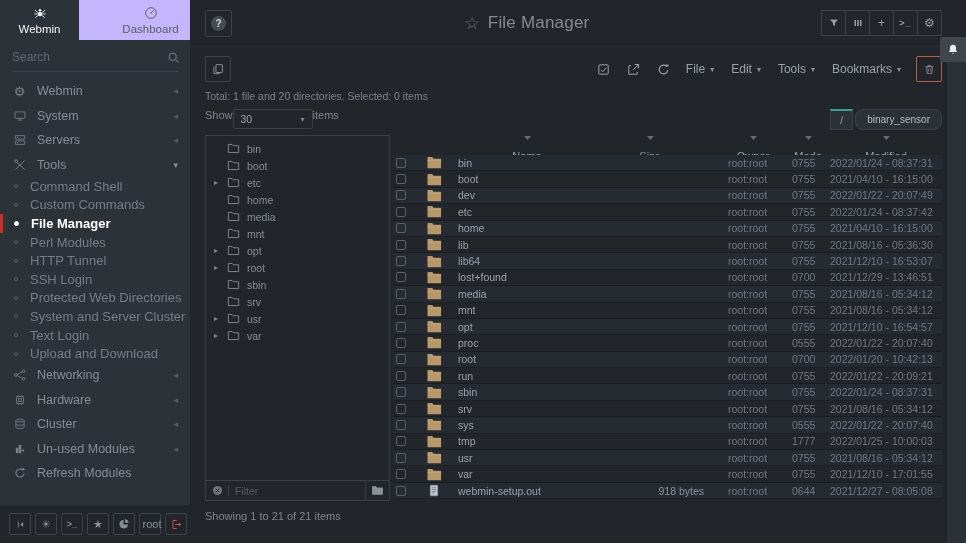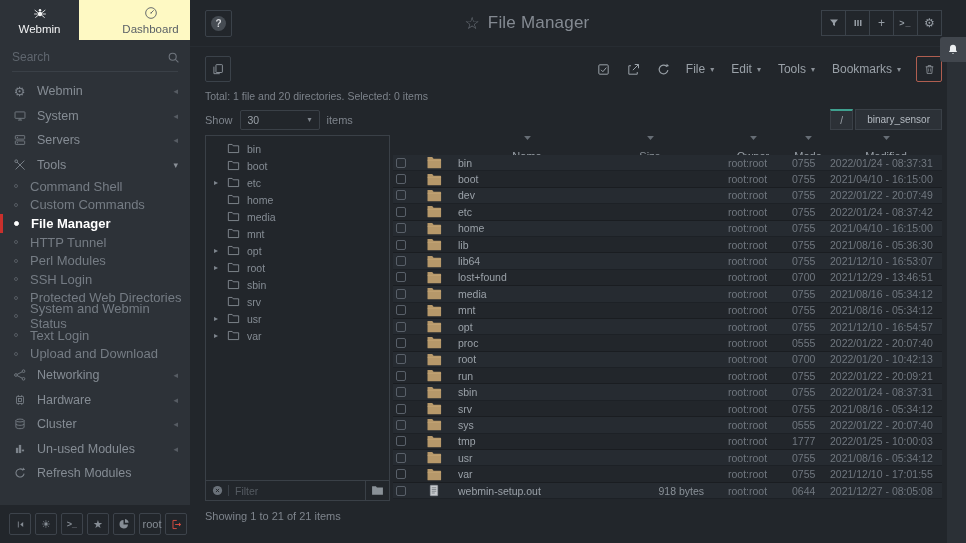--- a/index.html
+++ b/index.html
@@ -10,21 +10,21 @@
     -webkit-font-smoothing: antialiased;
   }
   .app { display: flex; width: 966px; height: 543px; }
 
   
   .sidebar { width: 190px; background: #2d3238; display: flex; flex-direction: column; flex-shrink: 0; }
   .tabs { display: flex; height: 40px; flex-shrink: 0; }
   .tab { flex: 1; display: flex; flex-direction: column; align-items: center; justify-content: center; gap: 2px; font-size: 11.5px; cursor: pointer; }
   .tab .ticon { height: 16px; display: flex; align-items: center; }
   .tab.active { background: #2d3238; color: #f2f3f4; }
-  .tab.inactive { background: #fef9c3; color: #5b6167; padding-left: 32px; }
+  .tab.inactive { background: #c4b5fd; color: #5b6167; padding-left: 32px; }
   .search { margin: 10px 12px 2px 12px; border-bottom: 1px solid #3a4047; display: flex; align-items: center; padding-bottom: 7px; }
   .search input { flex: 1; background: transparent; border: 0; outline: none; color: #ec4899; font-size: 12px; font-family: inherit; }
   .search input::placeholder { color: #5f666e; }
   .search svg { flex-shrink: 0; }
 
   .menu { flex: 1; padding-top: 5px; overflow: hidden; }
   .m-item { height: 24.5px; display: flex; align-items: center; padding: 0 12px 0 12px; color: #858c94; font-size: 12.5px; cursor: pointer; }
   .m-icon { width: 15px; margin-right: 10px; display: flex; justify-content: center; color: #7c838b; font-size: 13px; line-height: 1; }
   .m-label { flex: 1; }
   .m-chev { font-size: 9px; color: #565c63; }
@@ -59,27 +59,27 @@
   .toolbar { height: 28px; margin: 8px 24px 0 15px; display: flex; align-items: center; justify-content: space-between; }
   .iconbtn { width: 26px; height: 26px; border: 1px solid #3b424a; border-radius: 2px; display: flex; align-items: center; justify-content: center; color: #959ca4; cursor: pointer; background: transparent; }
   .tb-right { display: flex; align-items: center; gap: 15px; }
   .tb-ic { color: #9aa1a8; display: flex; align-items: center; cursor: pointer; }
   .tb-menu { color: #9aa1a8; font-size: 12px; display: flex; align-items: center; gap: 5px; cursor: pointer; text-align: center; }
   .tb-menu .caret { font-size: 8px; color: #8a9097; }
   .trashbtn { width: 26px; height: 26px; border: 1px solid #b05e50; border-radius: 2px; display: flex; align-items: center; justify-content: center; color: #9aa1a8; cursor: pointer; background: transparent; }
 
   .total-line { margin: 7px 24px 0 15px; font-size: 10.5px; color: #7c828a; }
 
-  .show-row { margin: 7px 24px 0 15px; display: flex; align-items: center; gap: 7px; font-size: 11px; color: #7e848c; }
+  .show-row { margin: 7px 24px 0 15px; display: flex; font-size: 11px; color: #7e848c; }
   .select { width: 80px; height: 20px; border: 1px solid #3a4047; border-radius: 2px; display: flex; align-items: center; padding: 0 7px; color: #9aa1a8; font-size: 10.5px; cursor: pointer; justify-content: space-between; }
   .select .caret { font-size: 8px; color: #7e848c; }
   .crumbs { margin-left: auto; display: flex; gap: 2px; }
   .crumb { height: 21px; background: #2c3137; border: 1px solid #3a4047; display: flex; align-items: center; justify-content: center; font-size: 10px; color: #9aa1a8; cursor: pointer; }
   .crumb.root { width: 23px; border-top: 2px solid #3fa08f; }
-  .crumb.current { padding: 0 11px; color: #b4bac1; }
+  .crumb.current { padding: 0 11px; color: #b4bac1; border-radius: 8px; }
 
   .content { margin: 5px 24px 0 15px; height: 366px; display: flex; gap: 3px; }
 
   
   .tree { width: 185px; border: 1px solid #3a4047; display: flex; flex-direction: column; flex-shrink: 0; }
   .tree-list { flex: 1; padding-top: 4px; overflow: hidden; }
   .t-item { height: 17px; display: flex; align-items: center; padding-left: 8px; font-size: 10.5px; color: #858c94; cursor: pointer; }
   .t-exp { width: 13px; font-size: 8px; color: #7f868e; text-align: left; }
   .t-folder { display: flex; margin-right: 7px; }
   .filterbar { height: 20px; border-top: 1px solid #3a4047; display: flex; align-items: center; flex-shrink: 0; }
@@ -194,37 +194,37 @@
         <div class="m-sub">
           <span class="m-bullet"></span>
           <span>Custom Commands</span>
         </div>
         <div class="m-sub active">
           <span class="m-bullet"></span>
           <span>File Manager</span>
         </div>
         <div class="m-sub">
           <span class="m-bullet"></span>
-          <span>HTTP Tunnel</span>
+          <span>Perl Modules</span>
         </div>
         <div class="m-sub">
           <span class="m-bullet"></span>
-          <span>Perl Modules</span>
+          <span>HTTP Tunnel</span>
         </div>
         <div class="m-sub">
           <span class="m-bullet"></span>
           <span>SSH Login</span>
         </div>
         <div class="m-sub">
           <span class="m-bullet"></span>
           <span>Protected Web Directories</span>
         </div>
         <div class="m-sub">
           <span class="m-bullet"></span>
-          <span>System and Webmin Status</span>
+          <span>System and Server Cluster</span>
         </div>
         <div class="m-sub">
           <span class="m-bullet"></span>
           <span>Text Login</span>
         </div>
         <div class="m-sub">
           <span class="m-bullet"></span>
           <span>Upload and Download</span>
         </div>
         <div class="m-item">

